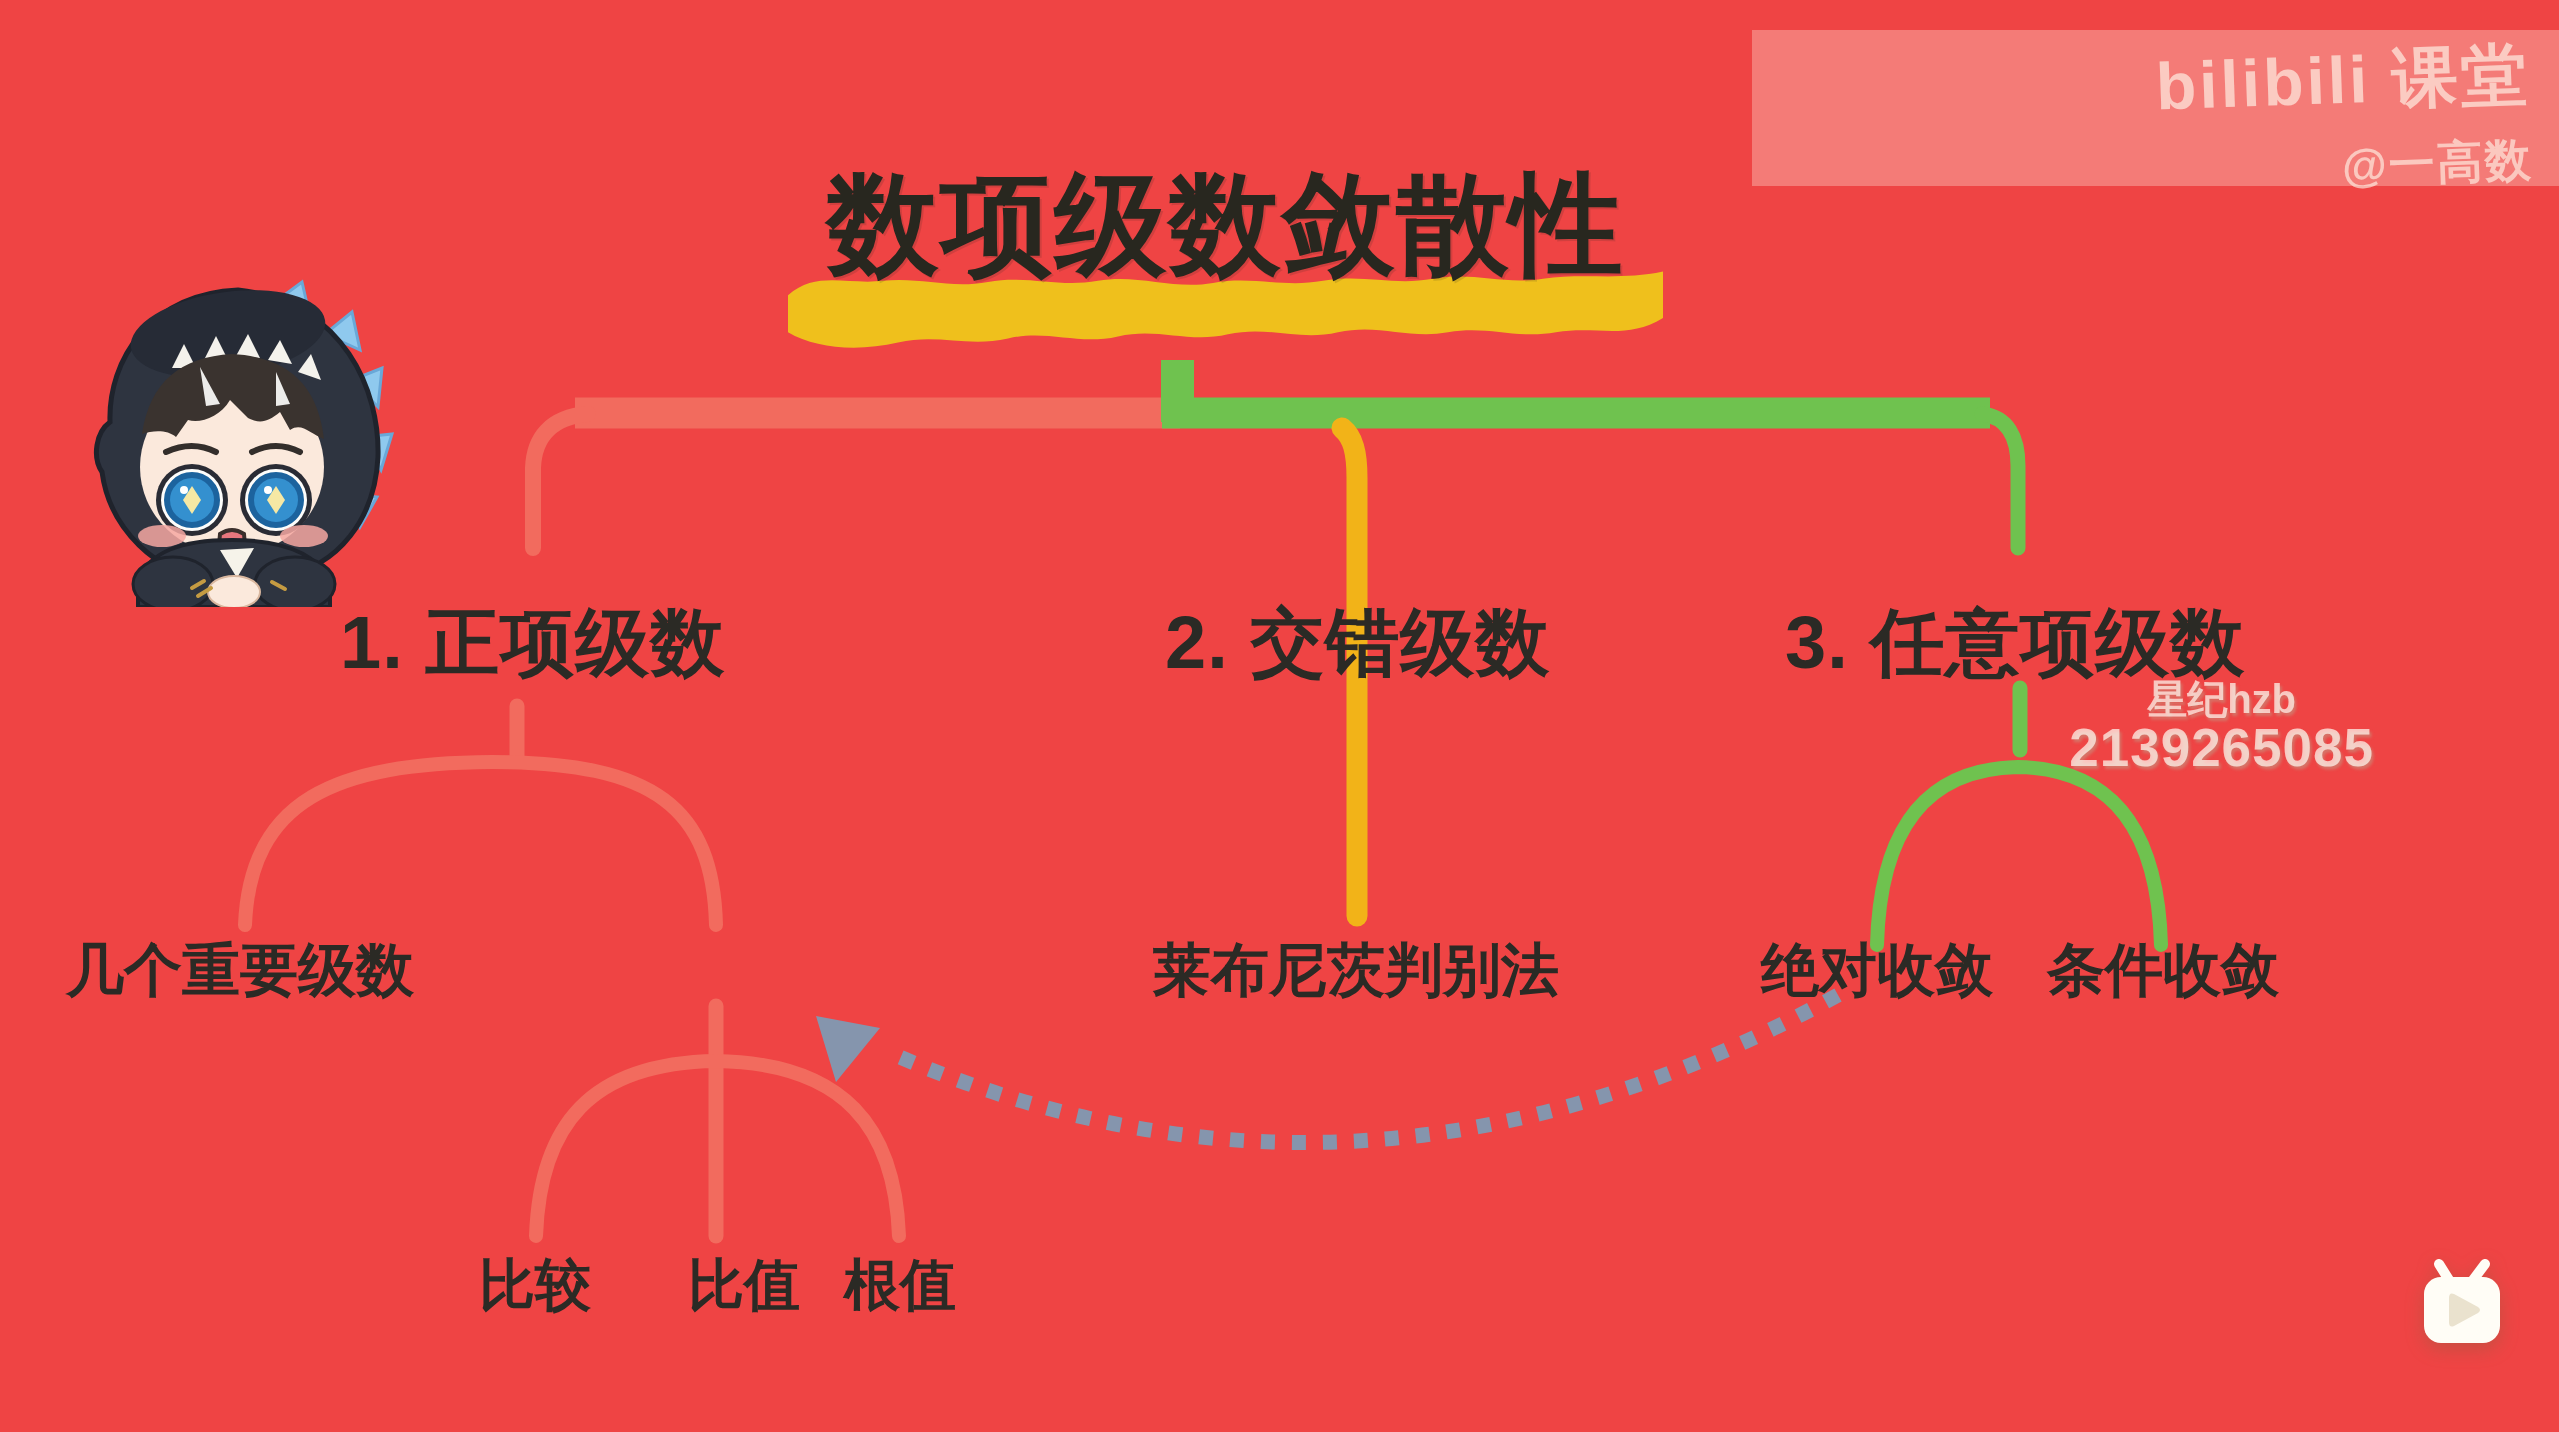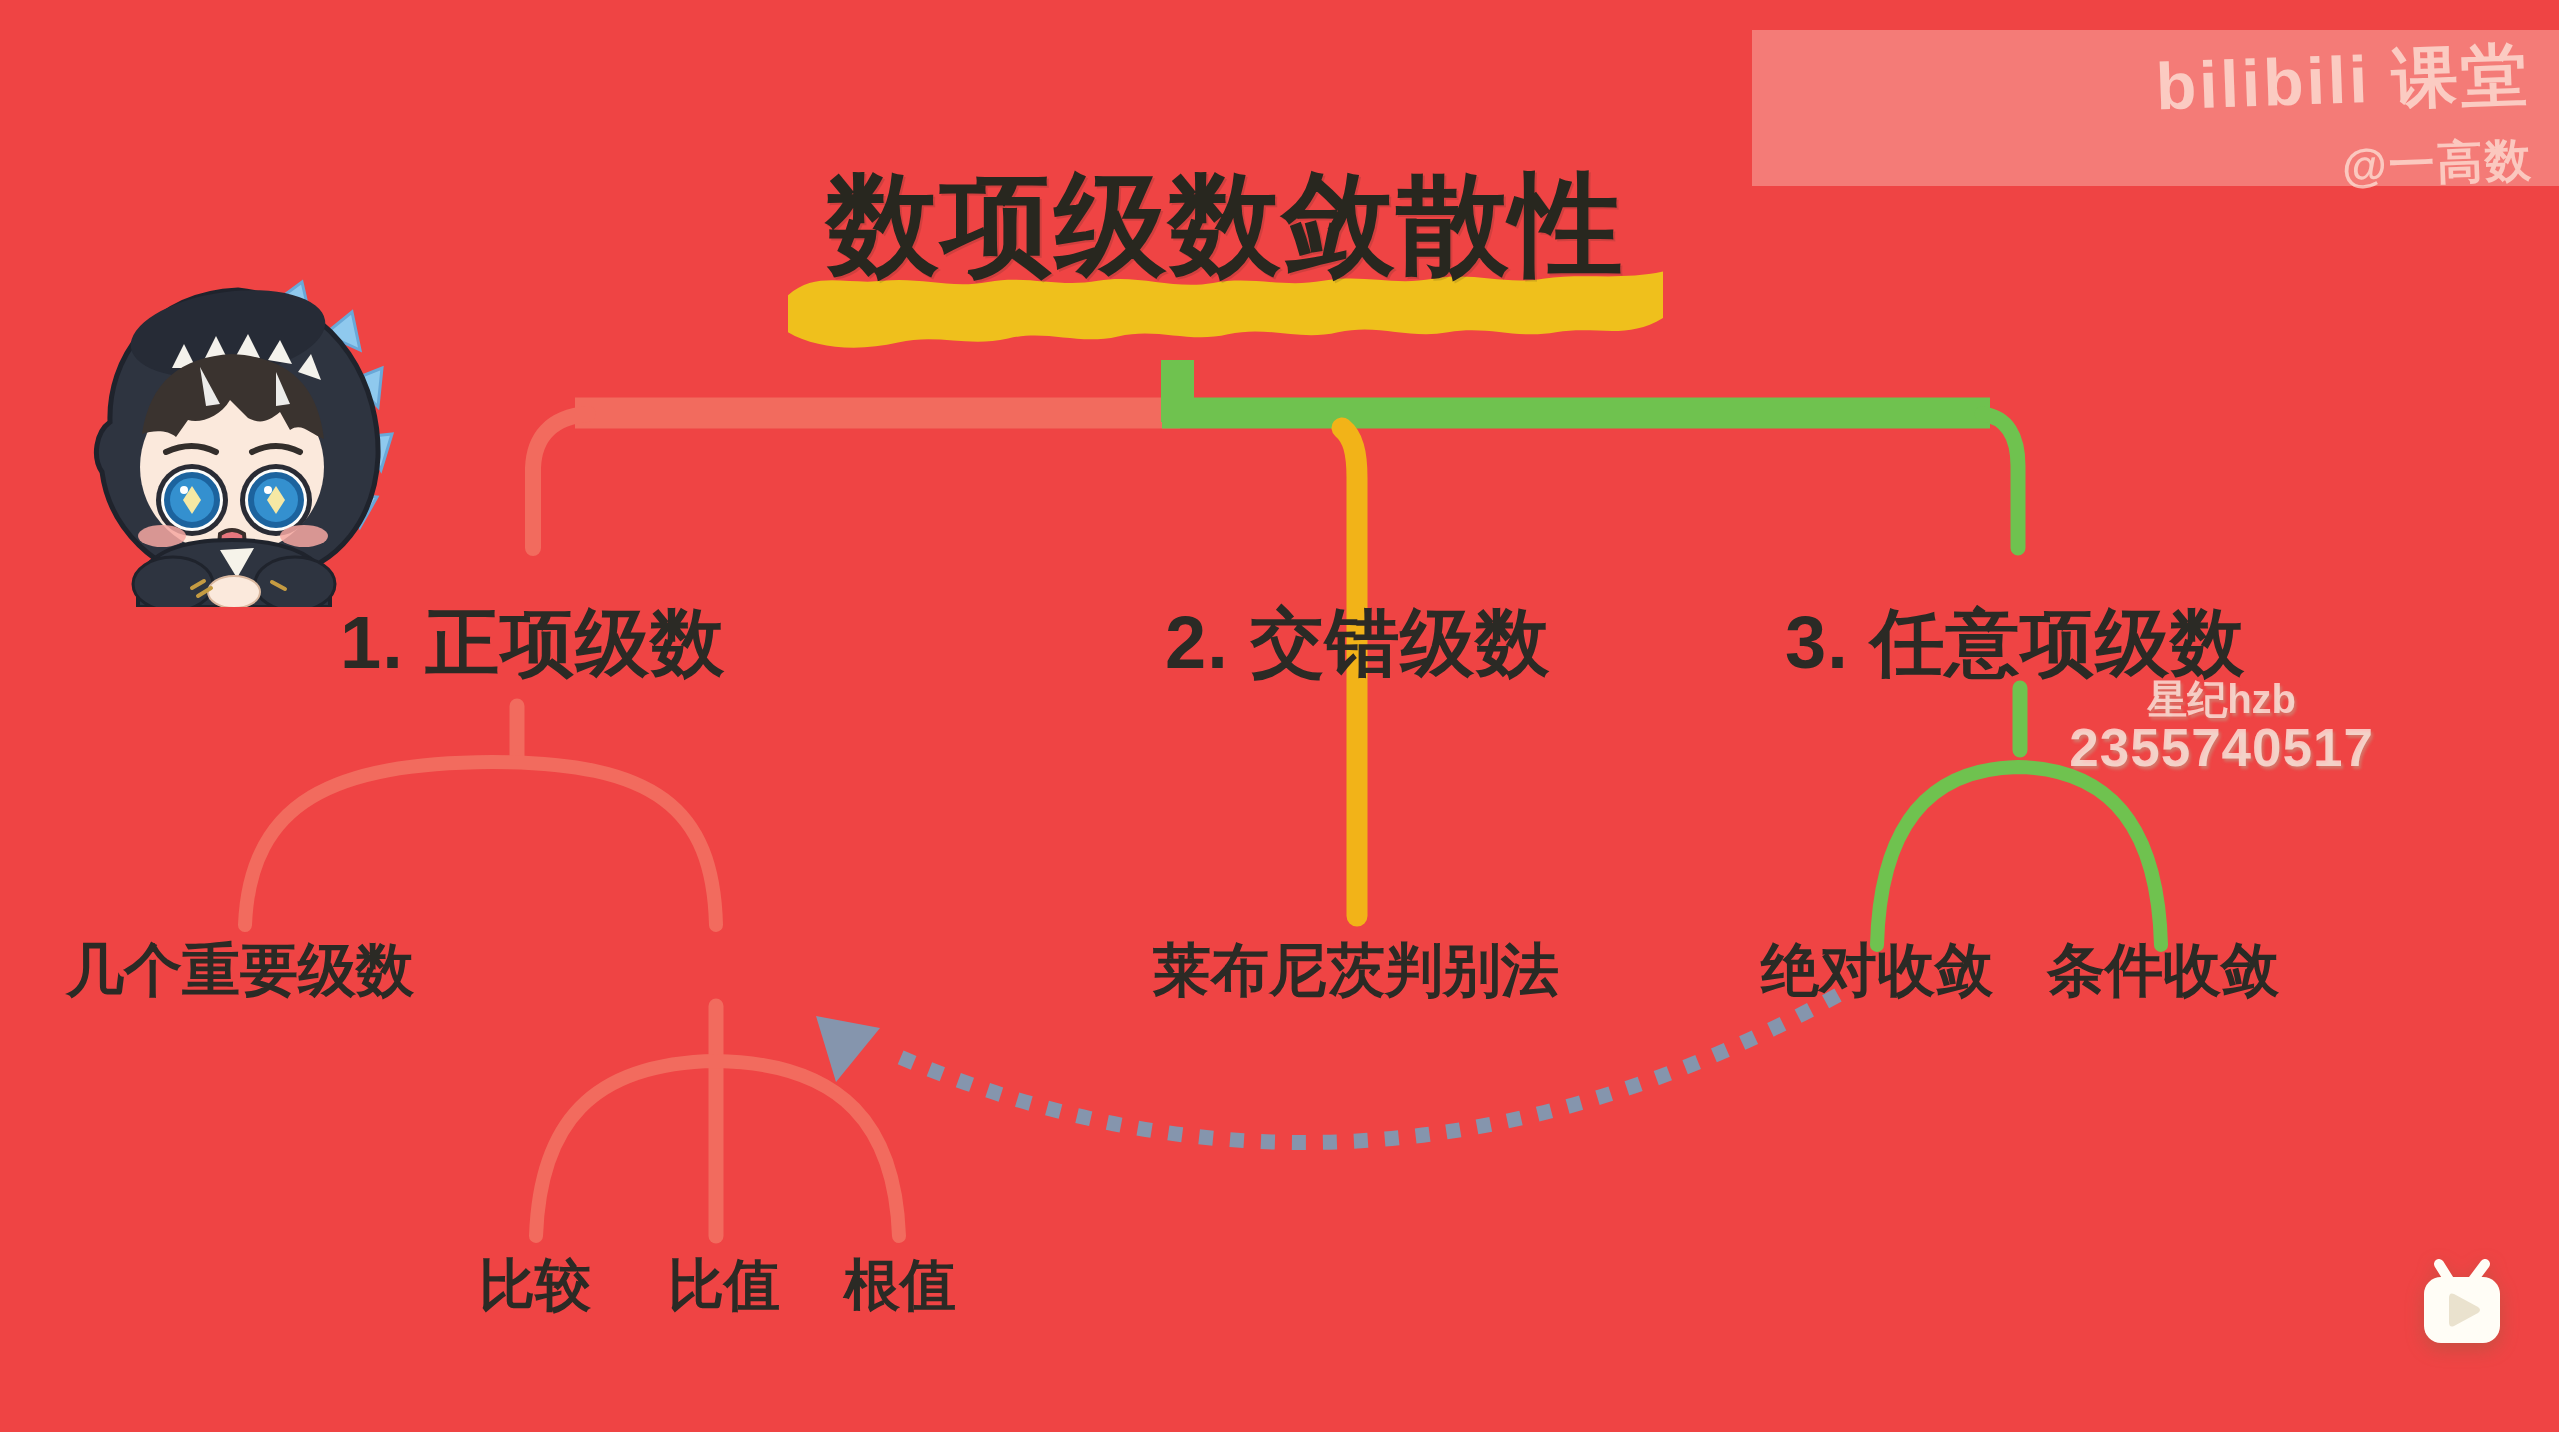--- a/index.html
+++ b/index.html
@@ -28,21 +28,21 @@
   .l3{font-size:56px;}
   .n-b1{left:340px;top:594px;width:350px;}
   .n-b2{left:1165px;top:594px;width:385px;}
   .n-b3{left:1785px;top:594px;width:460px;}
   .n-few{left:60px;top:932px;width:360px;}
   .n-three{left:568px;top:932px;width:300px;}
   .n-leib{left:1148px;top:932px;width:416px;}
   .n-abs{left:1756px;top:932px;width:242px;}
   .n-cond{left:2042px;top:932px;width:242px;}
   .n-comp{left:477px;top:1248px;width:116px;}
-  .n-ratio{left:666px;top:1248px;width:116px;}
+  .n-ratio{left:686px;top:1248px;width:116px;}
   .n-root{left:842px;top:1248px;width:116px;}
   
   .brand{
     right:28px;top:36px;z-index:5;text-align:right;
     color:rgba(255,252,240,.62);transform:rotate(-2deg);
   }
   .brand .brand-main{font-size:66px;font-weight:800;letter-spacing:3px;}
   .brand .brand-account{font-size:46px;font-weight:700;margin-top:10px;letter-spacing:2px;color:rgba(255,252,240,.60);}
   
   .idmark{
@@ -184,21 +184,21 @@
     </g>
   </svg>
 
   <div class="abs brand">
     <div class="brand-main">bilibili 课堂</div>
     <div class="brand-account">@一高数</div>
   </div>
 
   <div class="abs idmark">
     <div class="id-line1">星纪hzb</div>
-    <div class="id-line2">2355740517</div>
+    <div class="id-line2">2139265085</div>
   </div>
 
   <button class="abs play-btn" aria-label="play">
     <svg viewBox="0 0 100 105" width="100" height="105">
       <path d="M 37 24 L 27 8" stroke="#FFFDF6" stroke-width="10" stroke-linecap="round"></path>
       <path d="M 61 24 L 73 8" stroke="#FFFDF6" stroke-width="10" stroke-linecap="round"></path>
       <rect x="12" y="21" width="76" height="66" rx="17" fill="#FFFDF6"></rect>
       <path d="M 42 38 L 66 51 Q 70 54 66 57 L 42 70 Q 37 72 37 66 L 37 42 Q 37 36 42 38 Z" fill="#EAE2CE"></path>
     </svg>
   </button>

